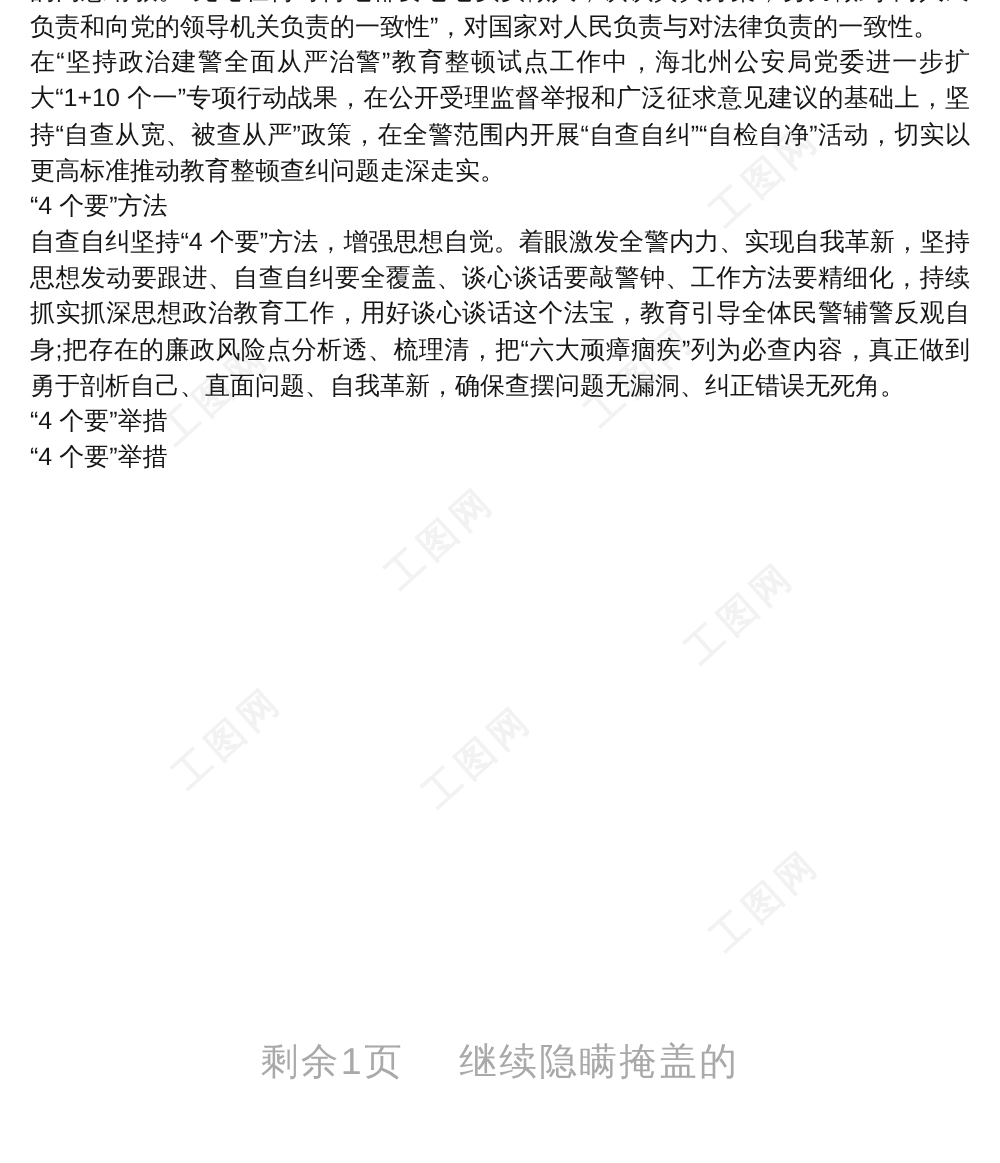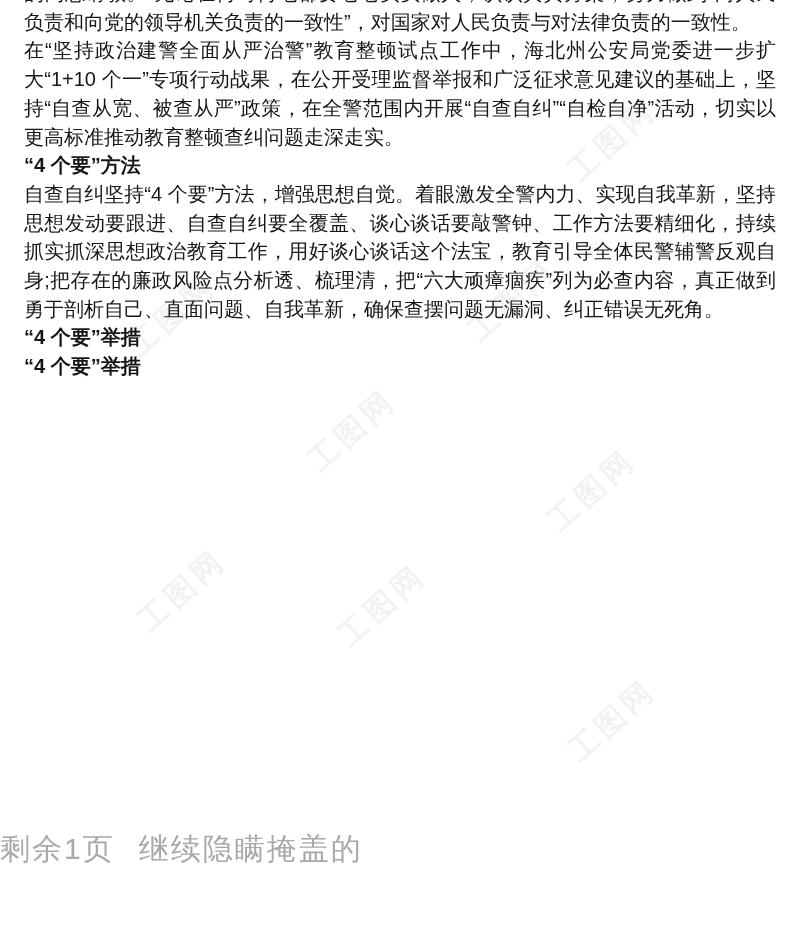--- a/index.html
+++ b/index.html
@@ -44,30 +44,31 @@
     left: 24px;
     right: 24px;
     top: -21px;
     font-size: 20px;
     line-height: 28.7px;
     color: #161616;
     text-align: justify;
     text-justify: inter-ideograph;
   }
   .doc p { margin: 0; padding: 0; }
-  .doc p.head { font-weight: bold; text-align: left; }
+  .doc p.head { font-weight: normal; text-align: left; }
 
   .footer {
     position: absolute;
     top: 829px;
     left: 0;
     right: 0;
     display: flex;
+    justify-content: center;
     align-items: baseline;
-    gap: 24px;
+    gap: 44px;
     font-size: 30px;
     letter-spacing: 2px;
     color: #a9a9a9;
   }
 </style>
 </head>
 <body>
 
 <div class="page">
 

